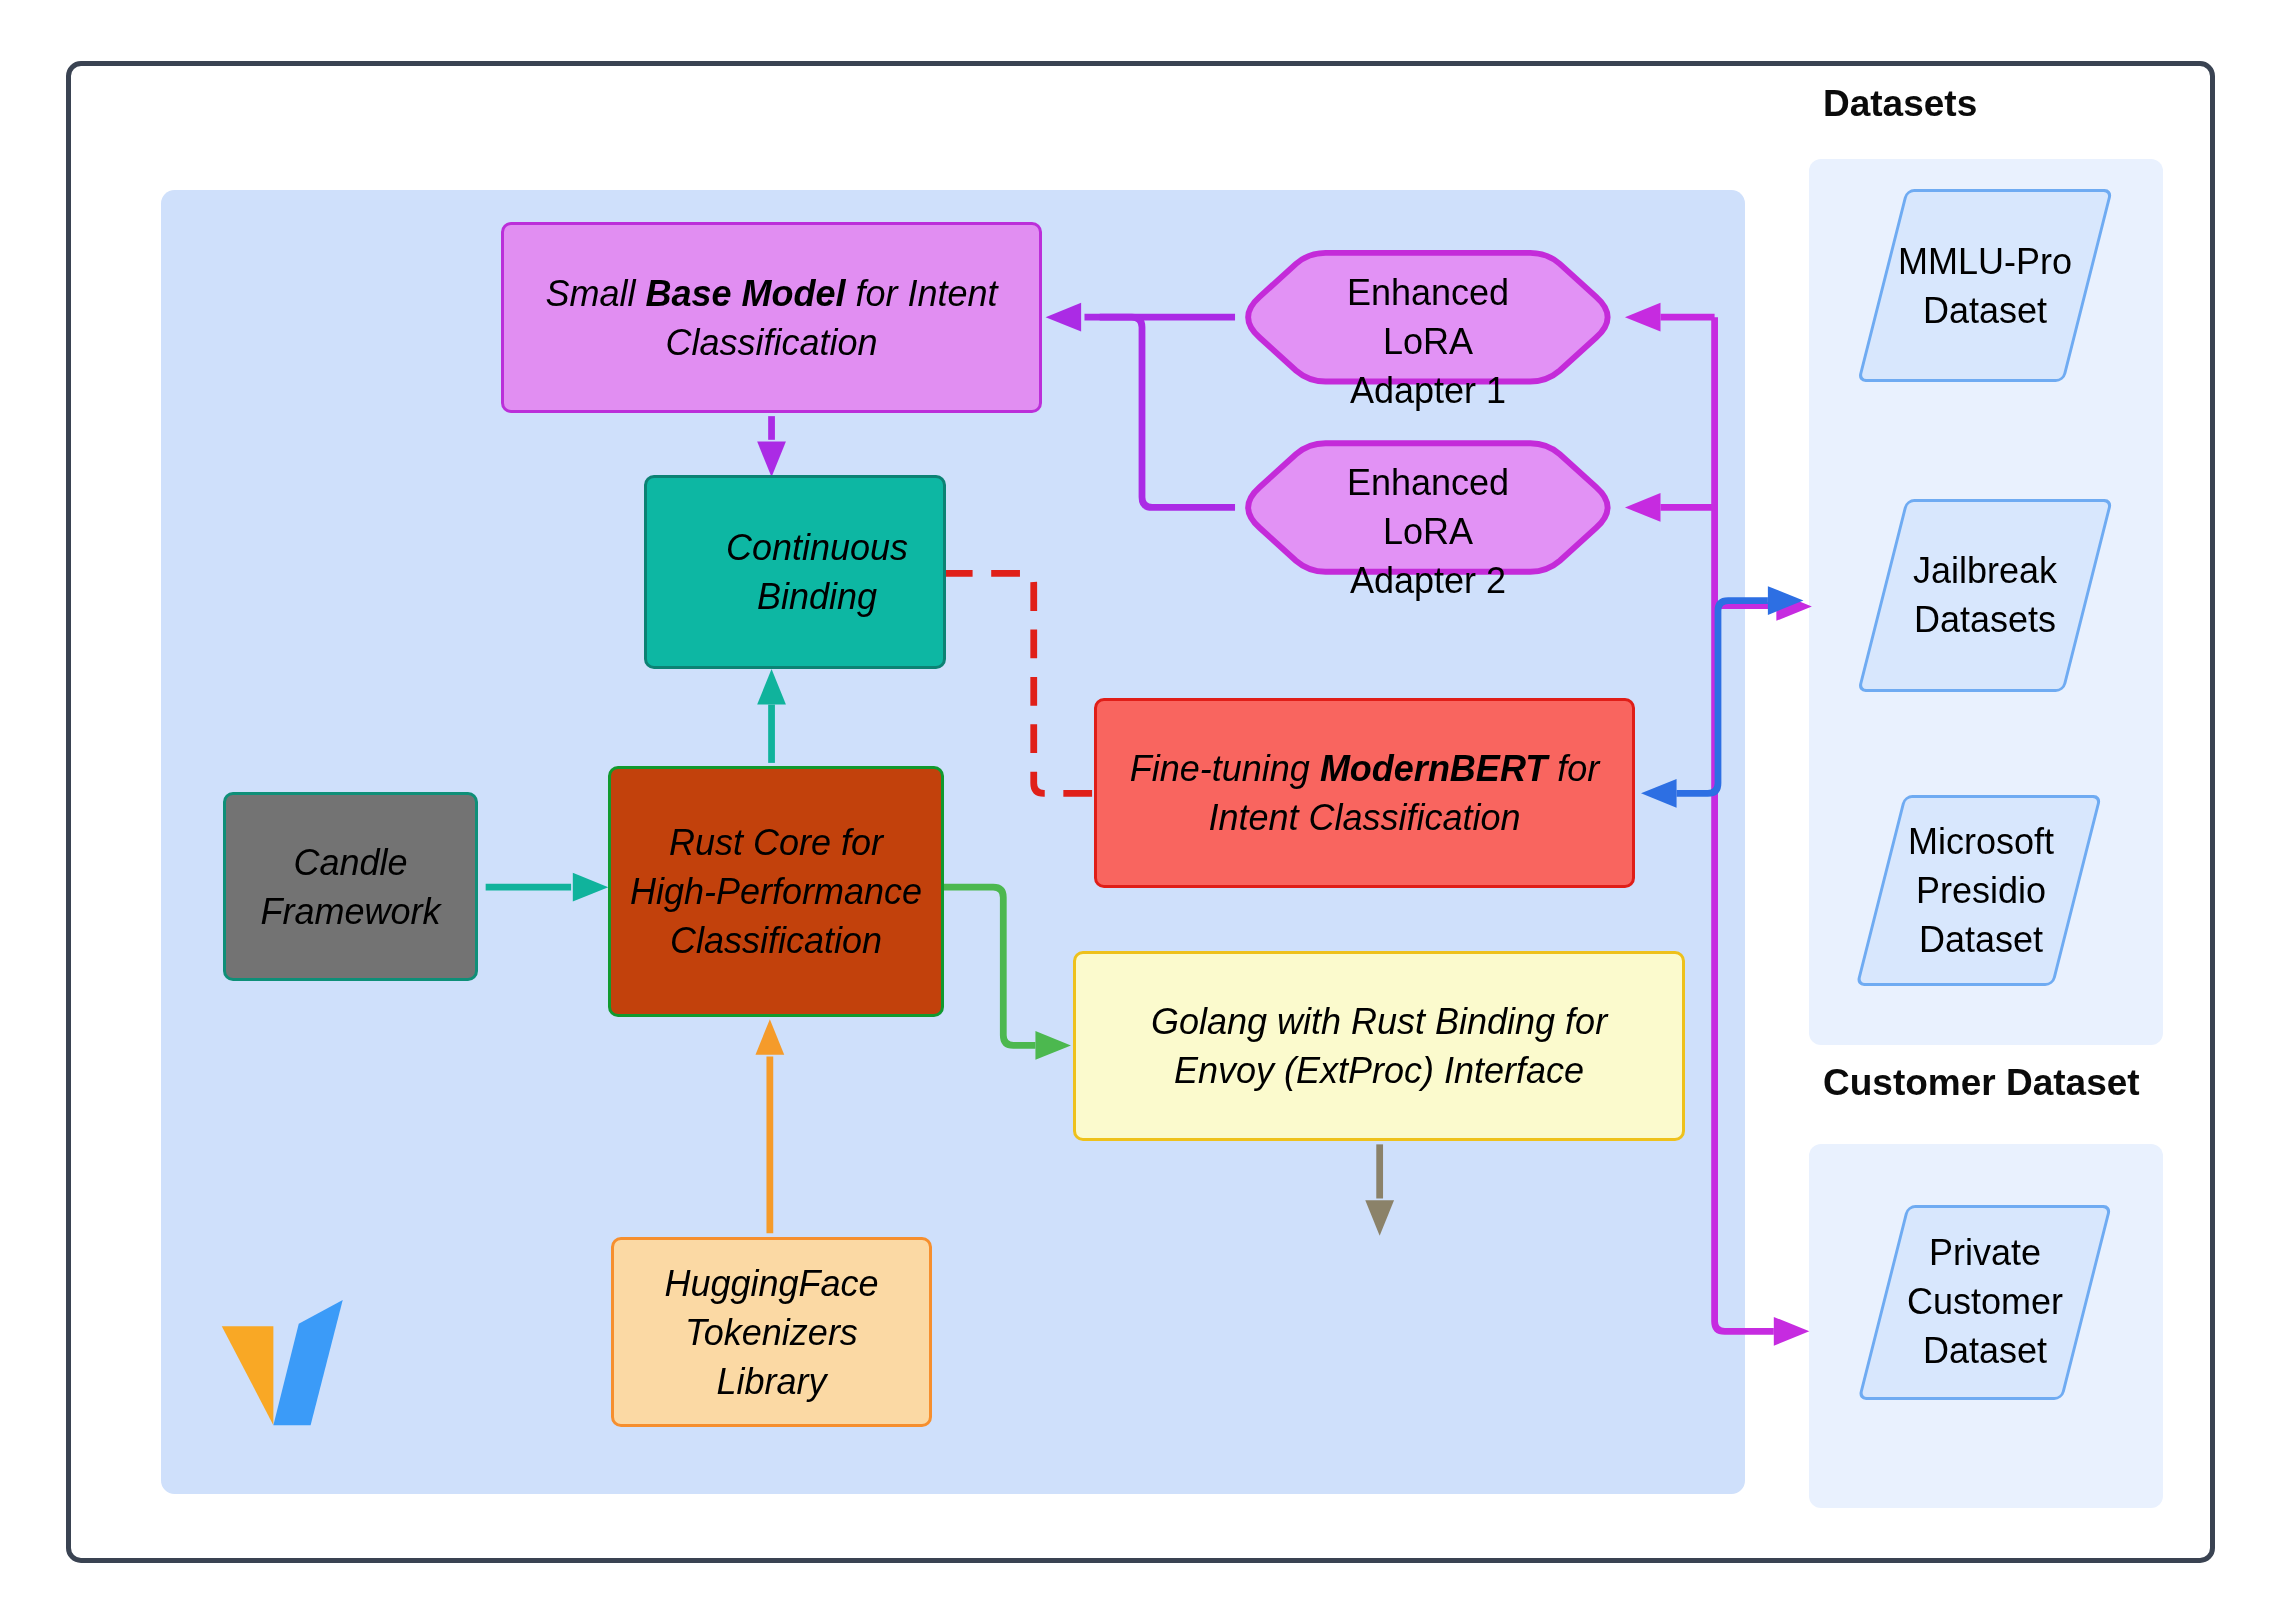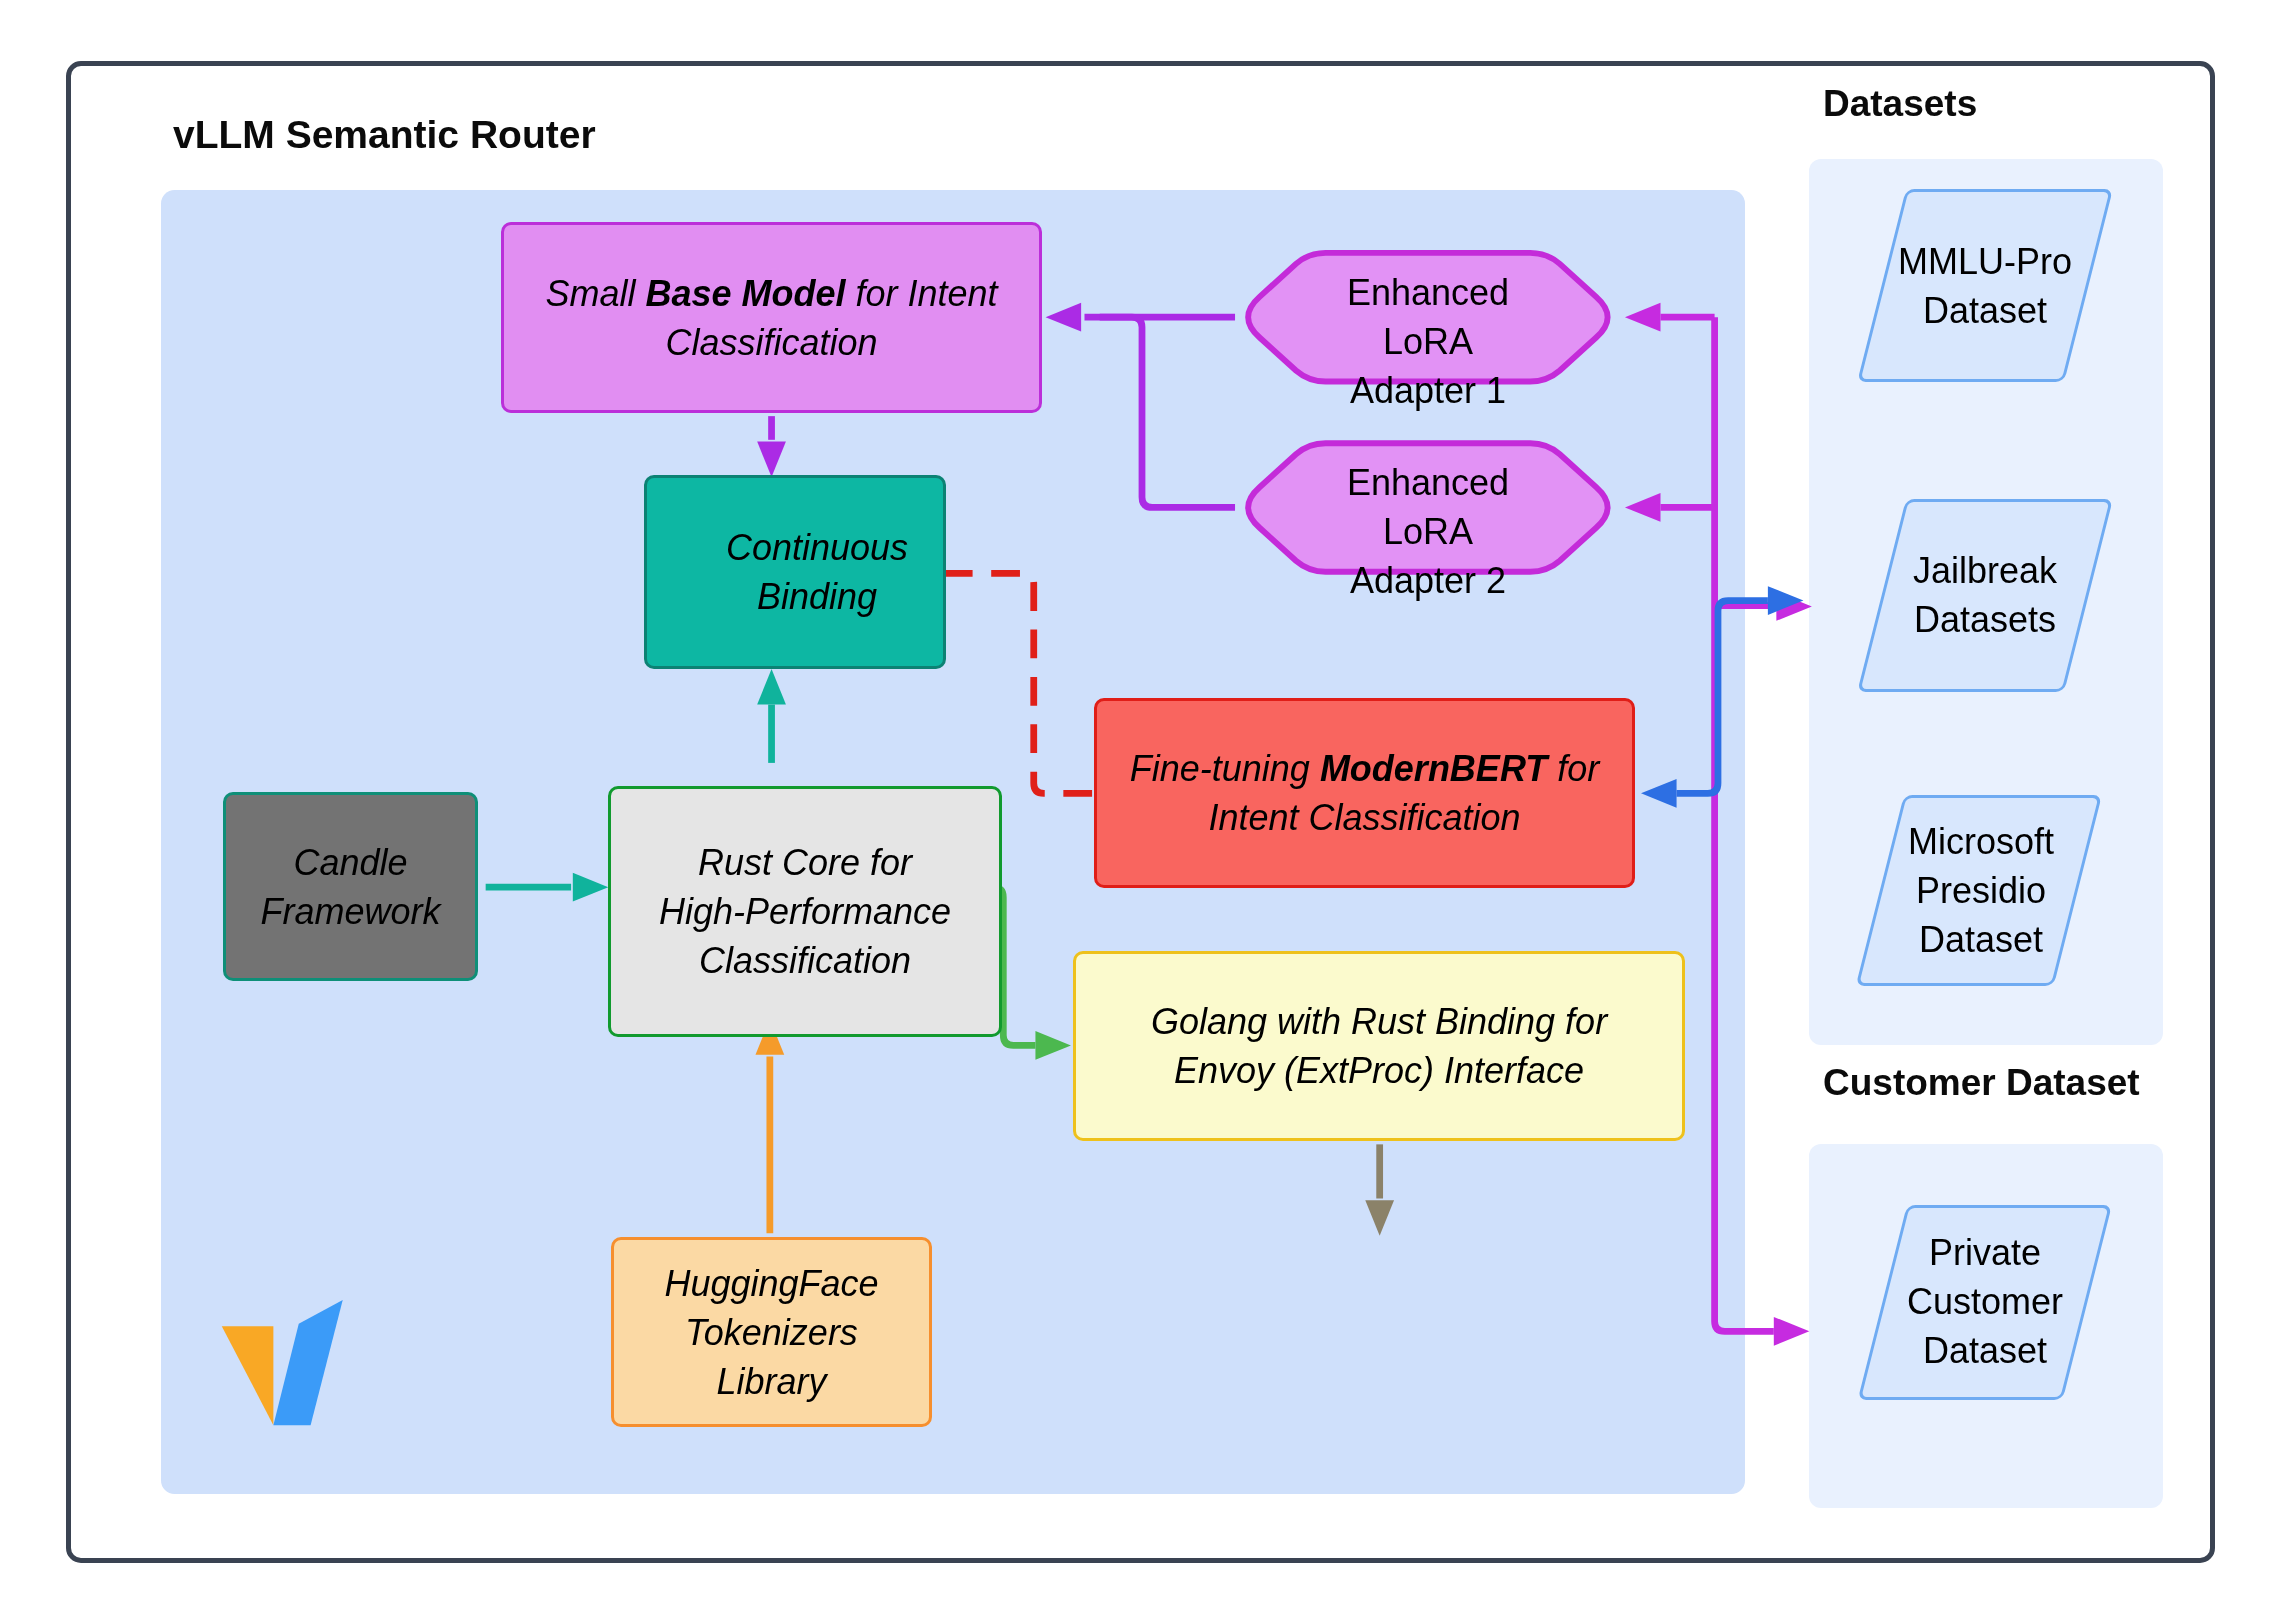--- a/index.html
+++ b/index.html
@@ -12,21 +12,21 @@
   .cust-bg{left:1809px;top:1144px;width:354px;height:364px;background:#e9f1fe;border-radius:12px;}
   .hdr{position:absolute;color:#0b0b0b;font-weight:bold;white-space:nowrap;}
   .title{left:173px;top:113px;font-size:39px;}
   .ds-label{left:1823px;top:83px;font-size:37px;}
   .cust-label{left:1823px;top:1062px;font-size:37px;}
   .node{position:absolute;box-sizing:border-box;display:flex;align-items:center;justify-content:center;
         text-align:center;font-size:36px;line-height:49px;color:#000;border-radius:10px;font-style:italic;}
   .node span{display:block;}
   .rich span,.rich b{display:inline;}
   .n-candle{left:223px;top:792px;width:255px;height:189px;background:#737373;border:3.4px solid #0e8f78;}
-  .n-rust{left:608px;top:766px;width:394px;height:251px;background:#e5e5e5;border:3.4px solid #119a2e;margin-top:20px;}
+  .n-rust{left:608px;top:766px;width:336px;height:251px;background:#c2410c;border:3.4px solid #119a2e;}
   .n-cb{left:644px;top:475px;width:302px;height:194px;background:#0db7a3;border:3.4px solid #0c8274;padding-left:44px;}
   .n-sbm{left:501px;top:222px;width:541px;height:191px;background:#e18ef2;border:3.4px solid #bb2fd9;}
   .n-bert{left:1094px;top:698px;width:541px;height:190px;background:#f9655f;border:3.4px solid #e01e18;}
   .n-go{left:1073px;top:951px;width:612px;height:190px;background:#fbfacd;border:3.4px solid #eec11b;}
   .n-hf{left:611px;top:1237px;width:321px;height:190px;background:#fbd9a4;border:3.4px solid #f68f2e;}
   .n-envoy{left:1074px;top:1238px;width:611px;height:200px;background:#0abf9e;border:3.4px solid #0b7b55;}
   .para{position:absolute;box-sizing:border-box;background:#d8e7fd;border:3.4px solid #6fabf2;border-radius:8.5px;
         transform:skewX(-14.2deg);transform-origin:0 0;}
   .p-mmlu{left:1906px;top:189px;width:207px;height:193px;}
   .p-jail{left:1906px;top:499px;width:207px;height:193px;}
@@ -40,21 +40,20 @@
 <body>
 
 <div class="stage">
 
   <div class="frame"></div>
 
   <div class="container router-bg"></div>
   <div class="container ds-bg"></div>
   <div class="container cust-bg"></div>
 
-  <div class="hdr title">vLLM Semantic Router</div>
   <div class="hdr ds-label">Datasets</div>
   <div class="hdr cust-label">Customer Dataset</div>
 
   <div class="para p-mmlu"></div>
   <div class="para p-jail"></div>
   <div class="para p-pres"></div>
   <div class="para p-priv"></div>
 
   <svg class="svg-layer" width="2284" height="1618" viewBox="0 0 2700 1913">
     <g fill="none" stroke-linejoin="round">

